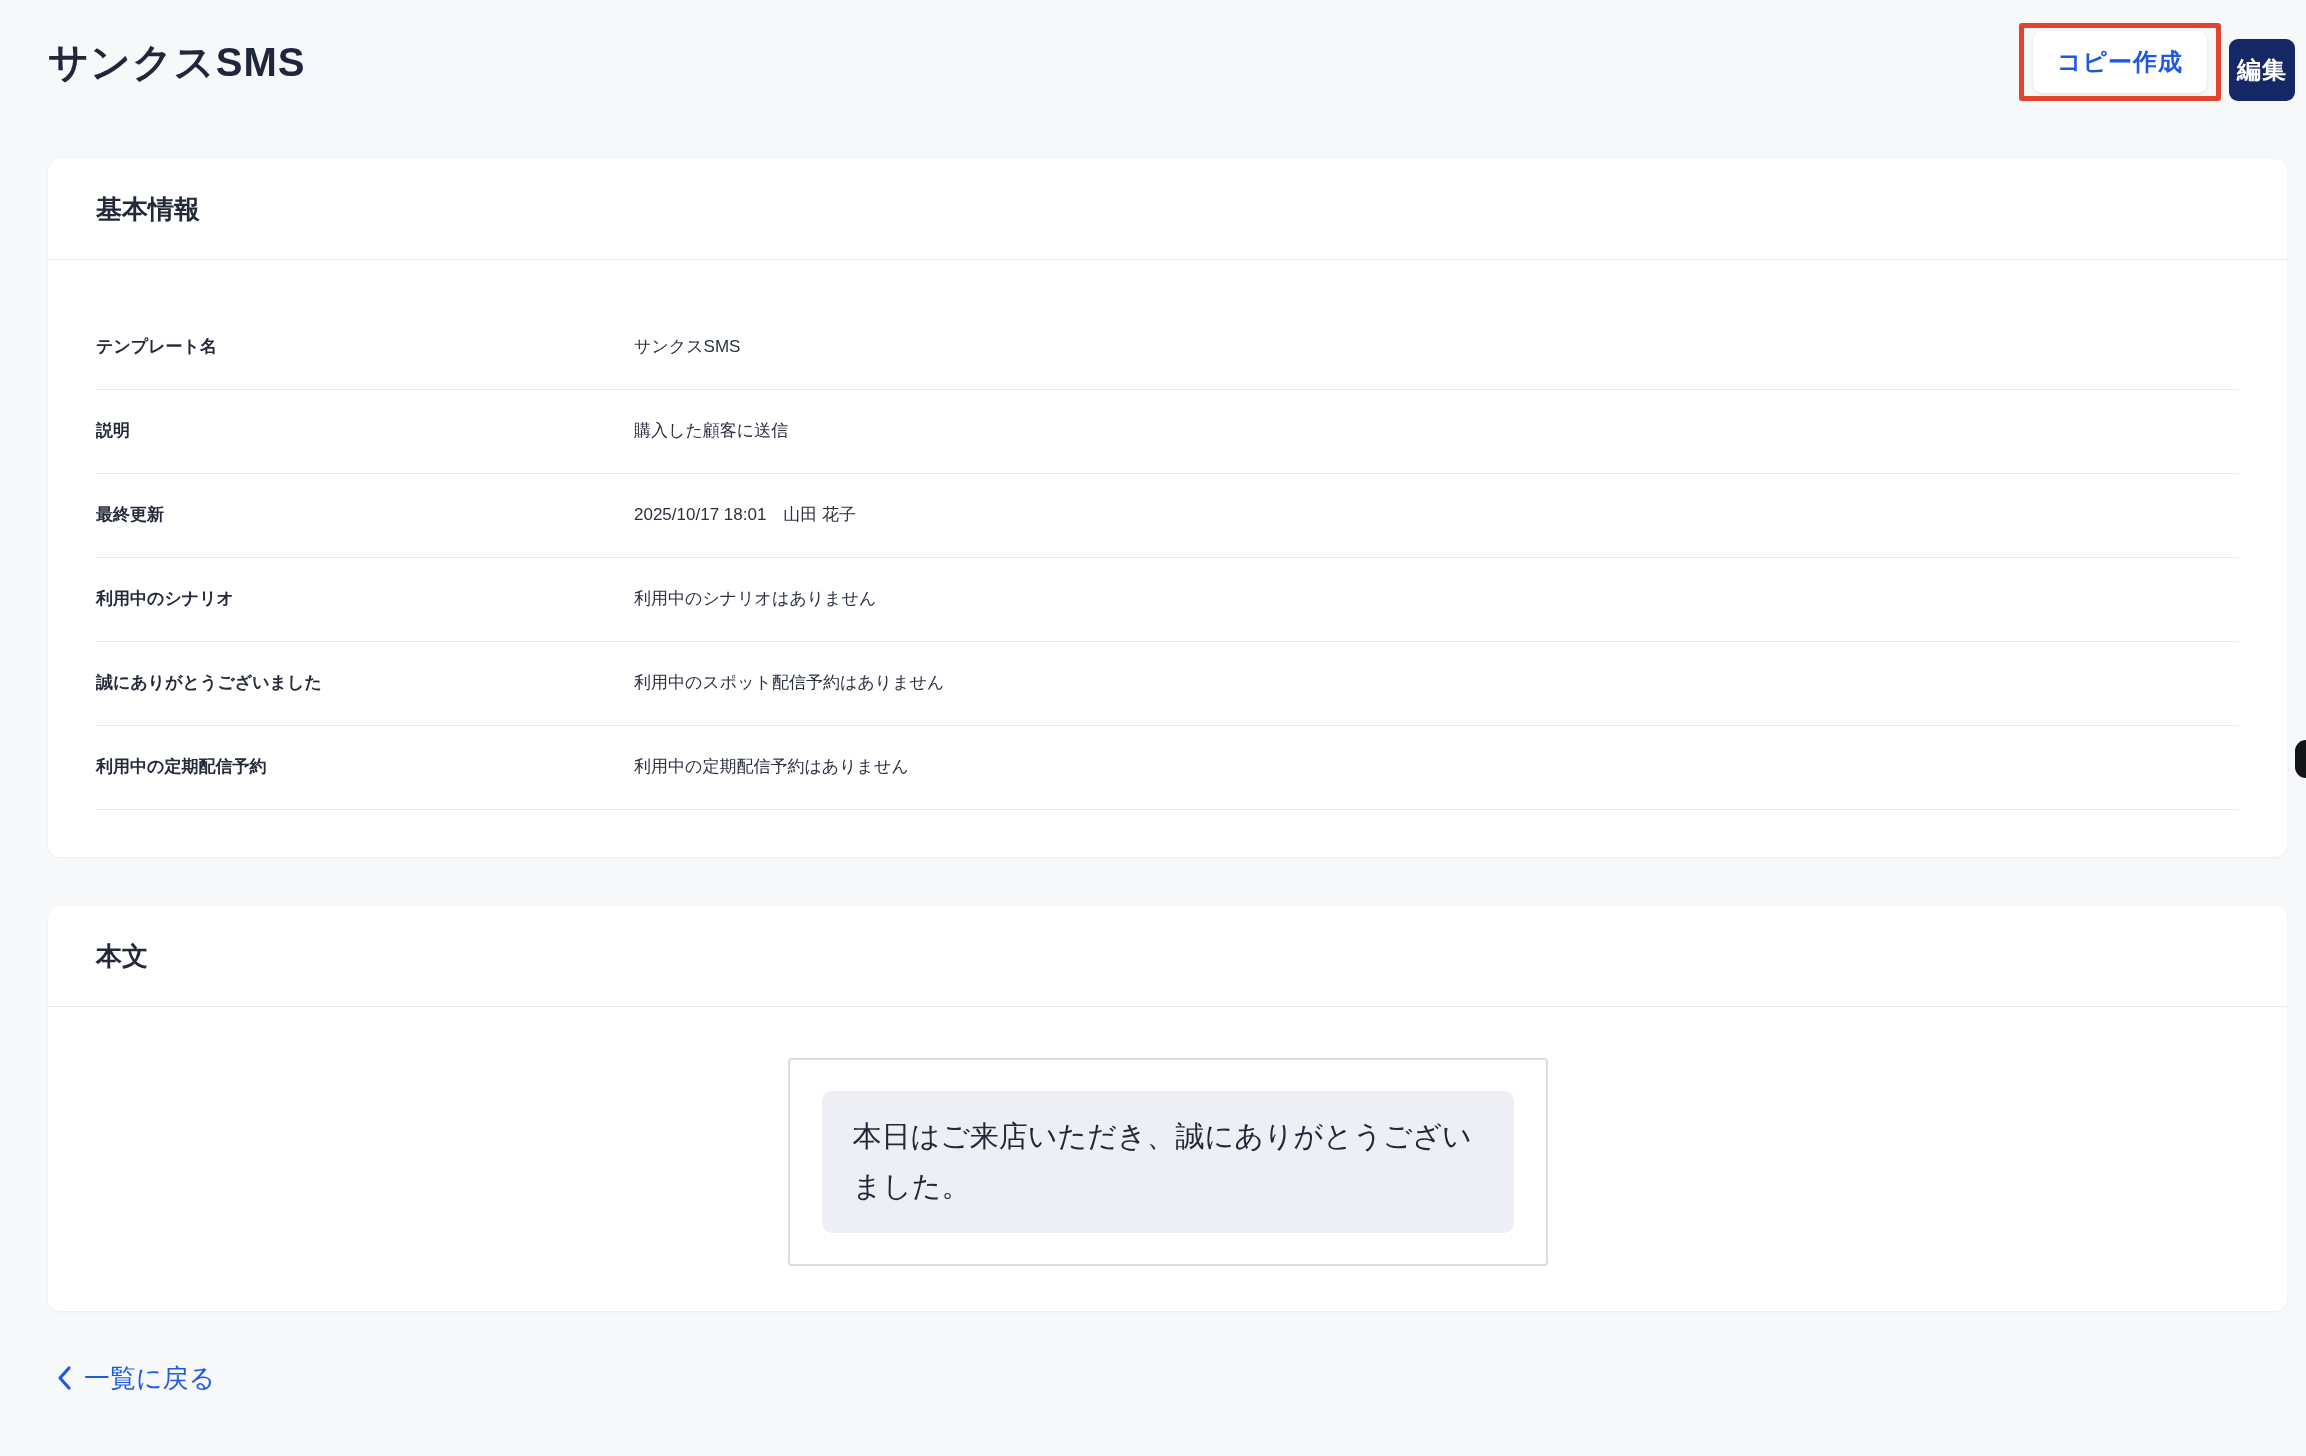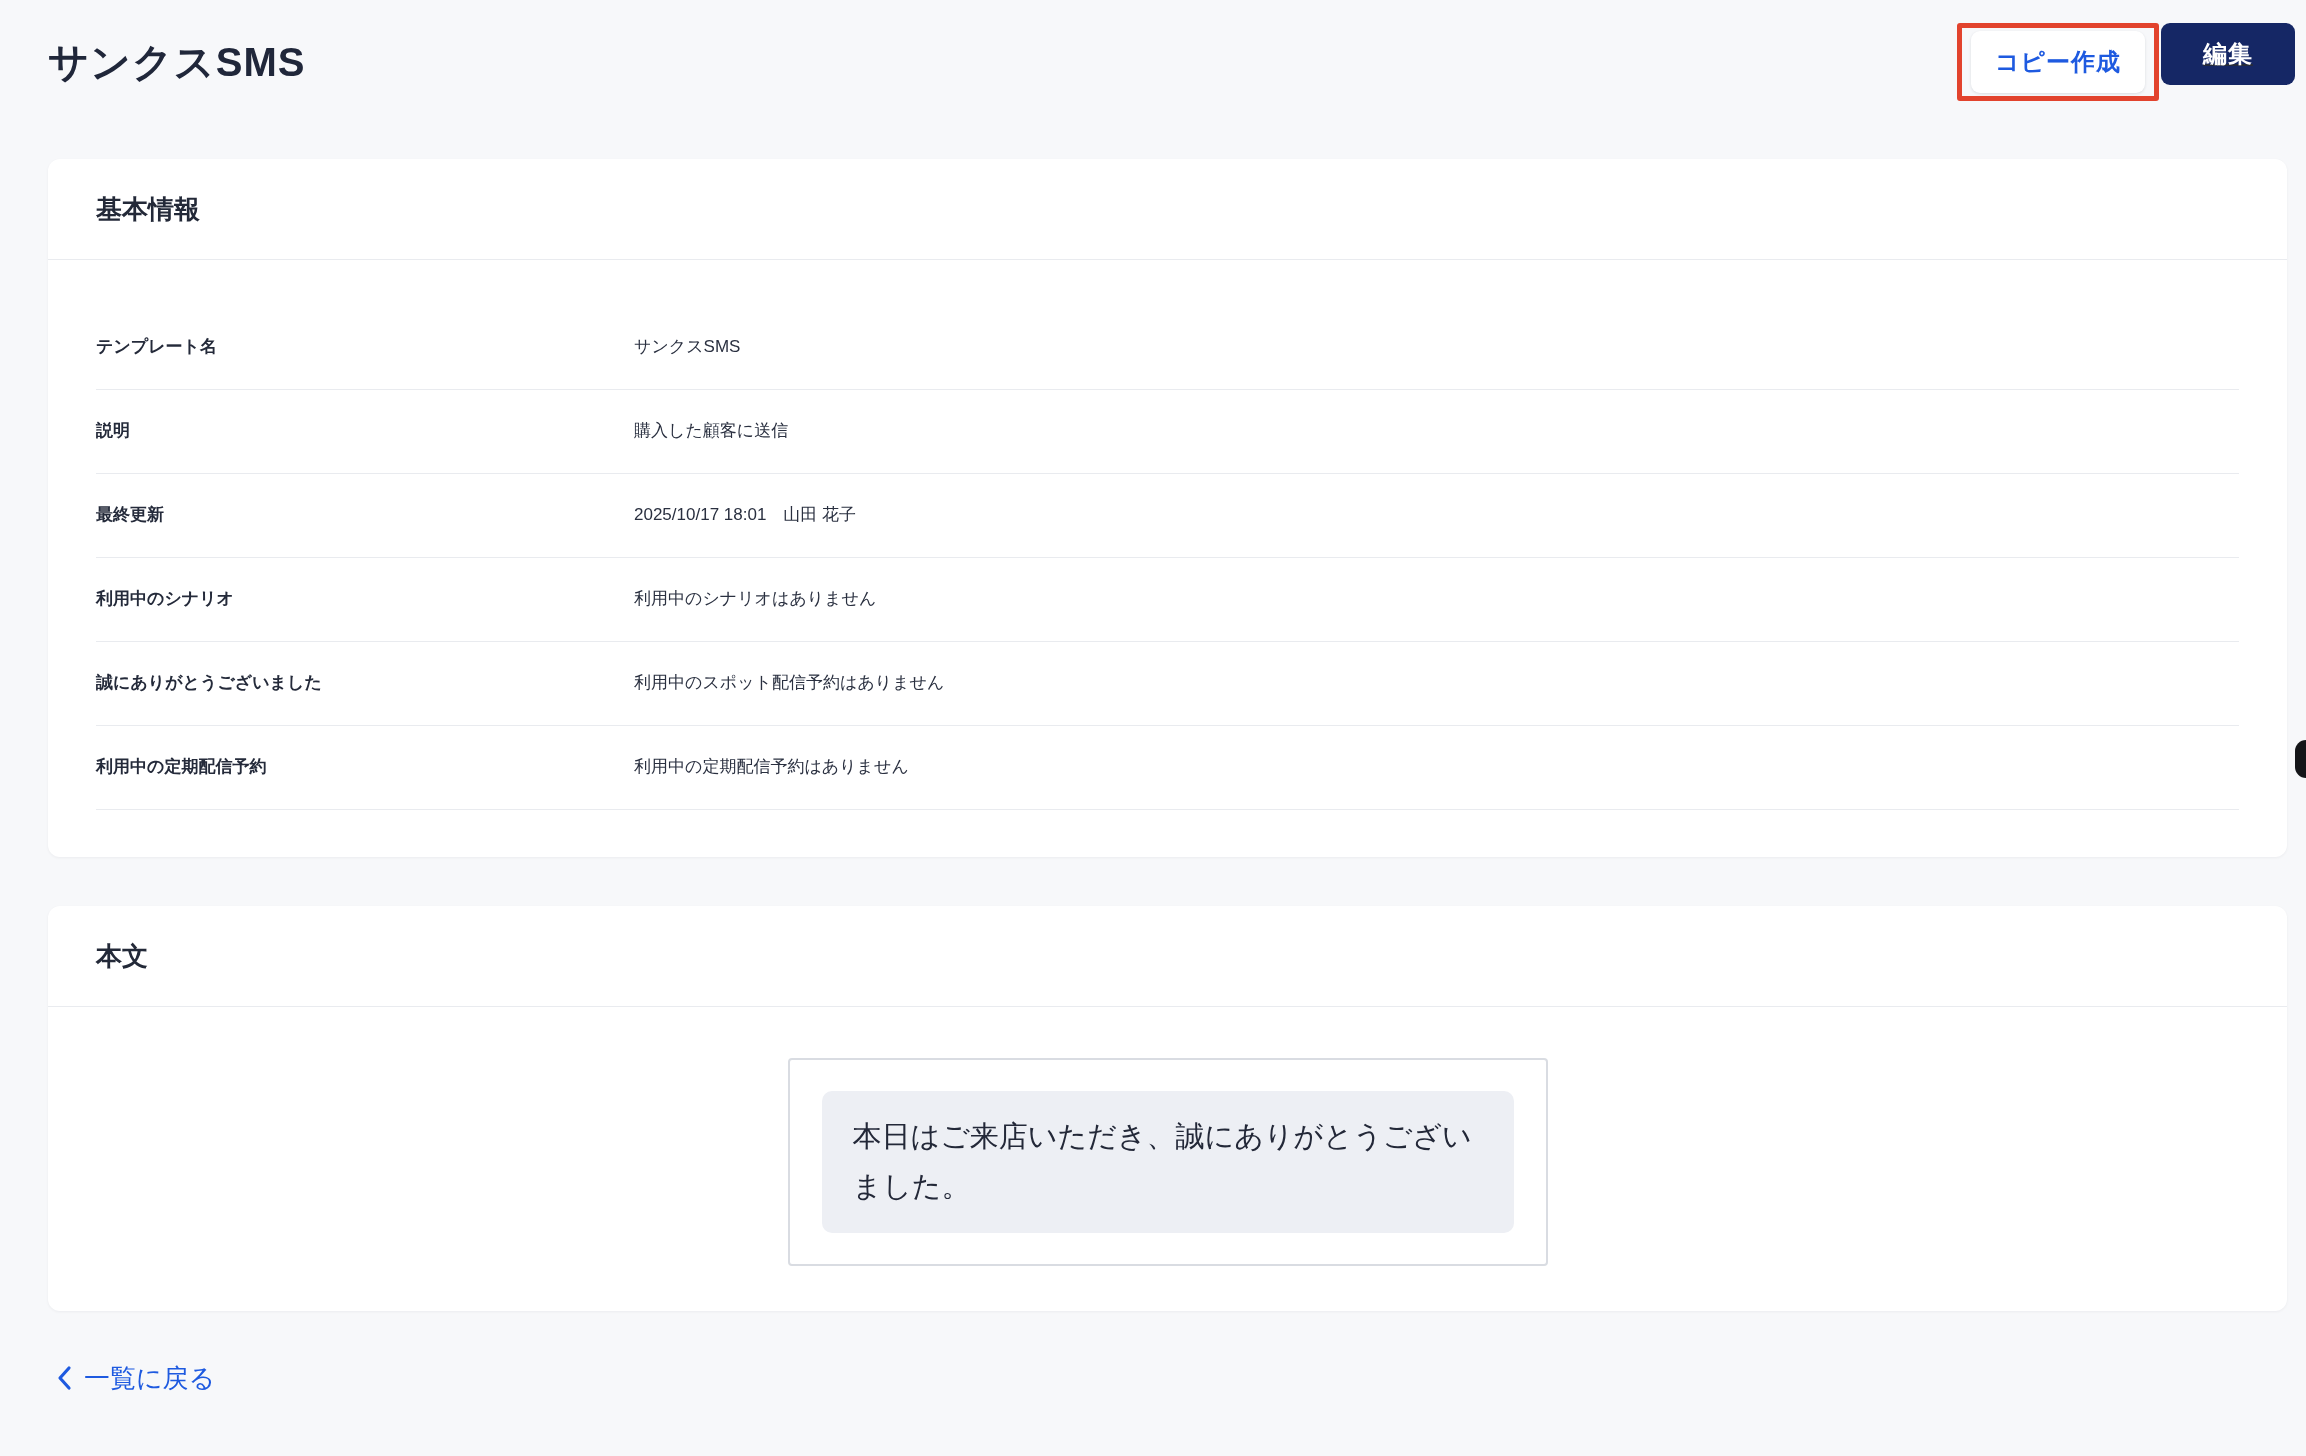--- a/index.html
+++ b/index.html
@@ -12,36 +12,36 @@
     position: relative;
   }
   .page { padding: 23px 19px 0 48px; position: relative; height: 100%; }
 
   
   .page-header {
     display: flex; justify-content: space-between; align-items: center;
     padding-right: -8px; min-height: 74px;
   }
   .page-title { font-size: 40px; font-weight: bold; color: #20273a; letter-spacing: 1px; }
-  .header-actions { display: flex; align-items: flex-start; gap: 2px; margin-right: -8px; text-decoration: underline; }
+  .header-actions { display: flex; align-items: flex-end; gap: 8px; margin-right: -8px; }
   .annotation-box {
     border: 5px solid #e2432d; border-radius: 3px;
     padding: 3px 9px; background: transparent;
   }
   .btn { border: none; cursor: pointer; font-family: inherit; border-radius: 9px; }
   .btn-copy {
     background: #ffffff; color: #1e5ae0;
     font-size: 24px; font-weight: bold;
     padding: 15px 24px; letter-spacing: 1px;
     box-shadow: 0 1px 3px rgba(16,24,40,.12);
   }
   .btn-edit {
     background: #152765; color: #ffffff;
     font-size: 24px; font-weight: bold;
-    padding: 15px 42px; letter-spacing: 1px;
+    padding: 15px 8px; letter-spacing: 1px;
   }
 
   
   .card {
     background: #ffffff; border-radius: 12px;
     box-shadow: 0 1px 3px rgba(16,24,40,.05);
     width: 2239px;
   }
   .card-basic { margin-top: 58px; }
   .card-body-section { margin-top: 49px; }

